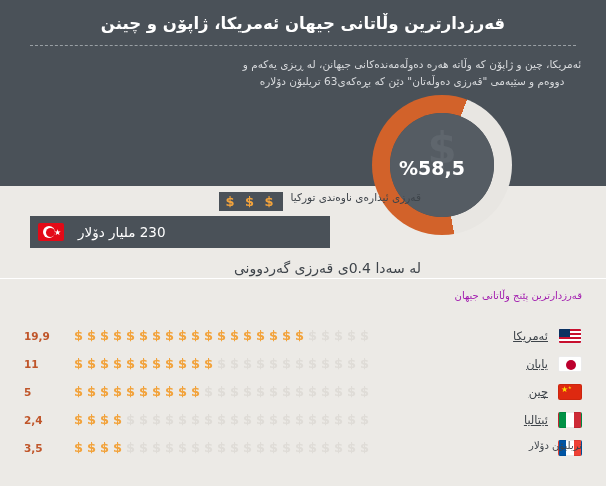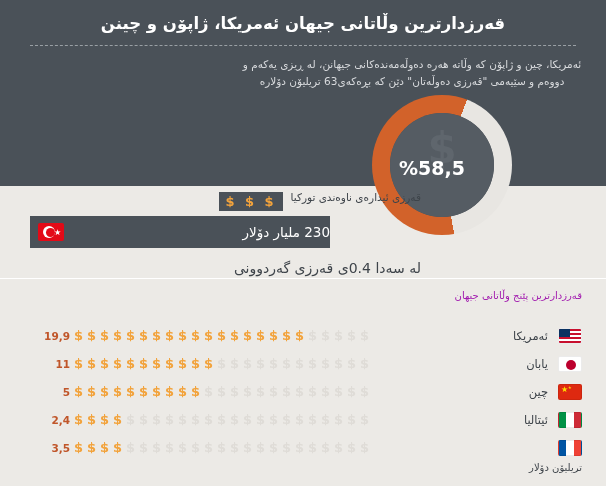--- a/index.html
+++ b/index.html
@@ -136,21 +136,21 @@
     width: 300px; height: 32px;
     background: #4a5158;
   }
   .turkey-bar-text {
     position: absolute;
     right: 0; top: 0;
     width: 252px; height: 32px;
     line-height: 32px;
     color: #ffffff;
     font-size: 13.5px;
-    text-align: right;
+    text-align: left;
     direction: rtl;
   }
   .flag-tr {
     position: absolute;
     left: 8px; top: 7px;
     width: 26px; height: 18px;
     background: #e30a17;
     border-radius: 2px;
     overflow: hidden;
   }
@@ -210,21 +210,21 @@
     position: relative;
     height: 28px;
     display: flex;
     flex-direction: row;
     align-items: center;
   }
   .row .value {
     position: absolute;
     left: 24px;
     width: 46px;
-    text-align: right;
+    text-align: left;
     color: #c0562a;
     font-size: 10.5px;
     font-weight: bold;
     direction: ltr;
   }
   .row .track {
     position: absolute;
     left: 72px;
     width: 372px;
     height: 14px;
@@ -246,20 +246,21 @@
   .sym.off { color: #dfdcd7; }
 
   .row .cname {
     position: absolute;
     right: 58px;
     width: 96px;
     color: #3e444a;
     font-size: 11.5px;
     text-align: right;
     direction: rtl;
+    text-decoration: underline;
   }
   .row .flag {
     position: absolute;
     right: 24px;
     width: 24px; height: 16px;
     border-radius: 2px;
     overflow: hidden;
     border: 1px solid rgba(0,0,0,.08);
   }
 
@@ -282,21 +283,21 @@
     position:absolute; left:2px; top:1px; color:#ffde00; font-size:8px; line-height:8px;
   }
   .flag-cn .star2 {
     position:absolute; left:9px; top:1px; color:#ffde00; font-size:4px; line-height:4px;
   }
   .flag-it { background: linear-gradient(to right,#009246 0 33.33%,#ffffff 33.33% 66.66%,#ce2b37 66.66% 100%); }
   .flag-fr { background: linear-gradient(to right,#0055a4 0 33.33%,#ffffff 33.33% 66.66%,#ef4135 66.66% 100%); }
 
   .footer-note {
     position: absolute;
-    right: 24px; top: 462px;
+    right: 24px; top: 440px;
     color: #3e444a;
     font-size: 10px;
     direction: rtl;
   }
 </style>
 </head>
 <body>
 
 <div id="page">
 

